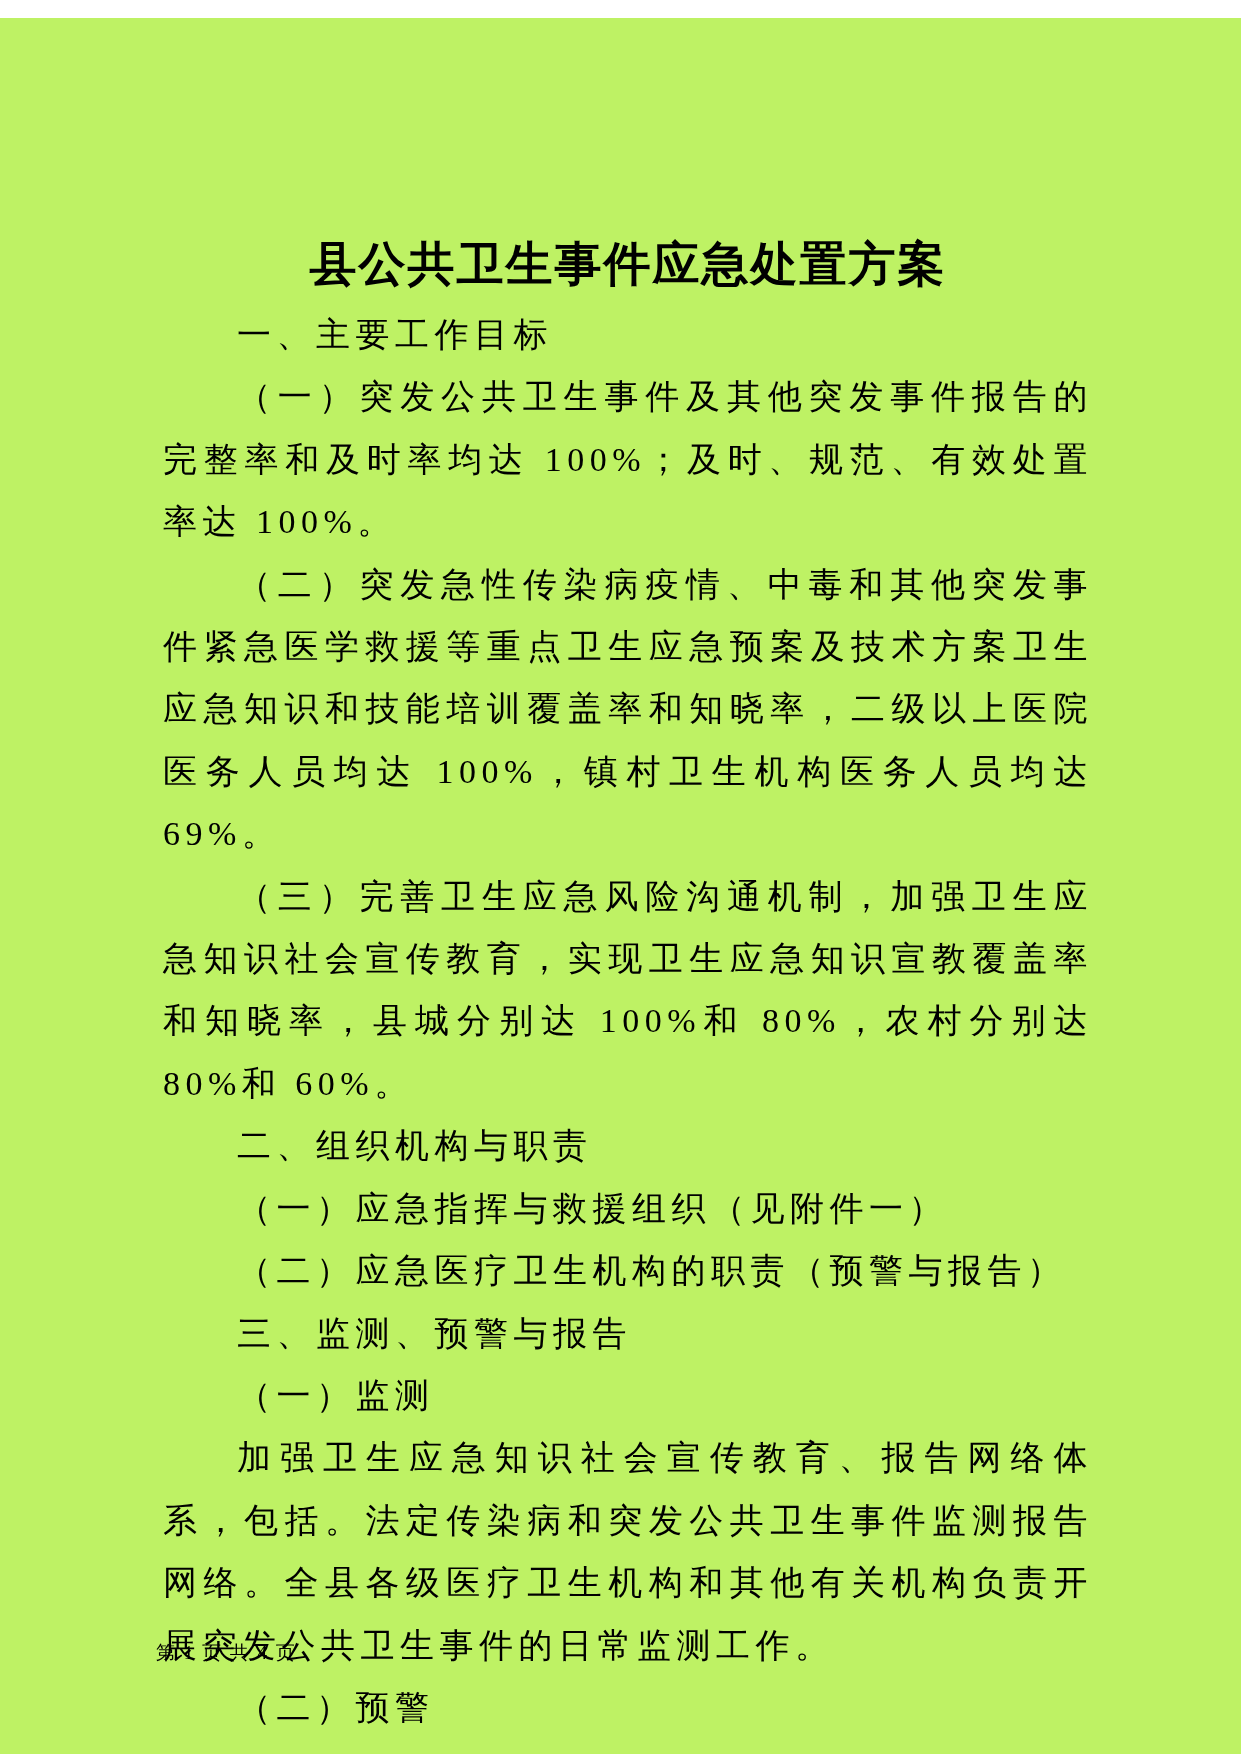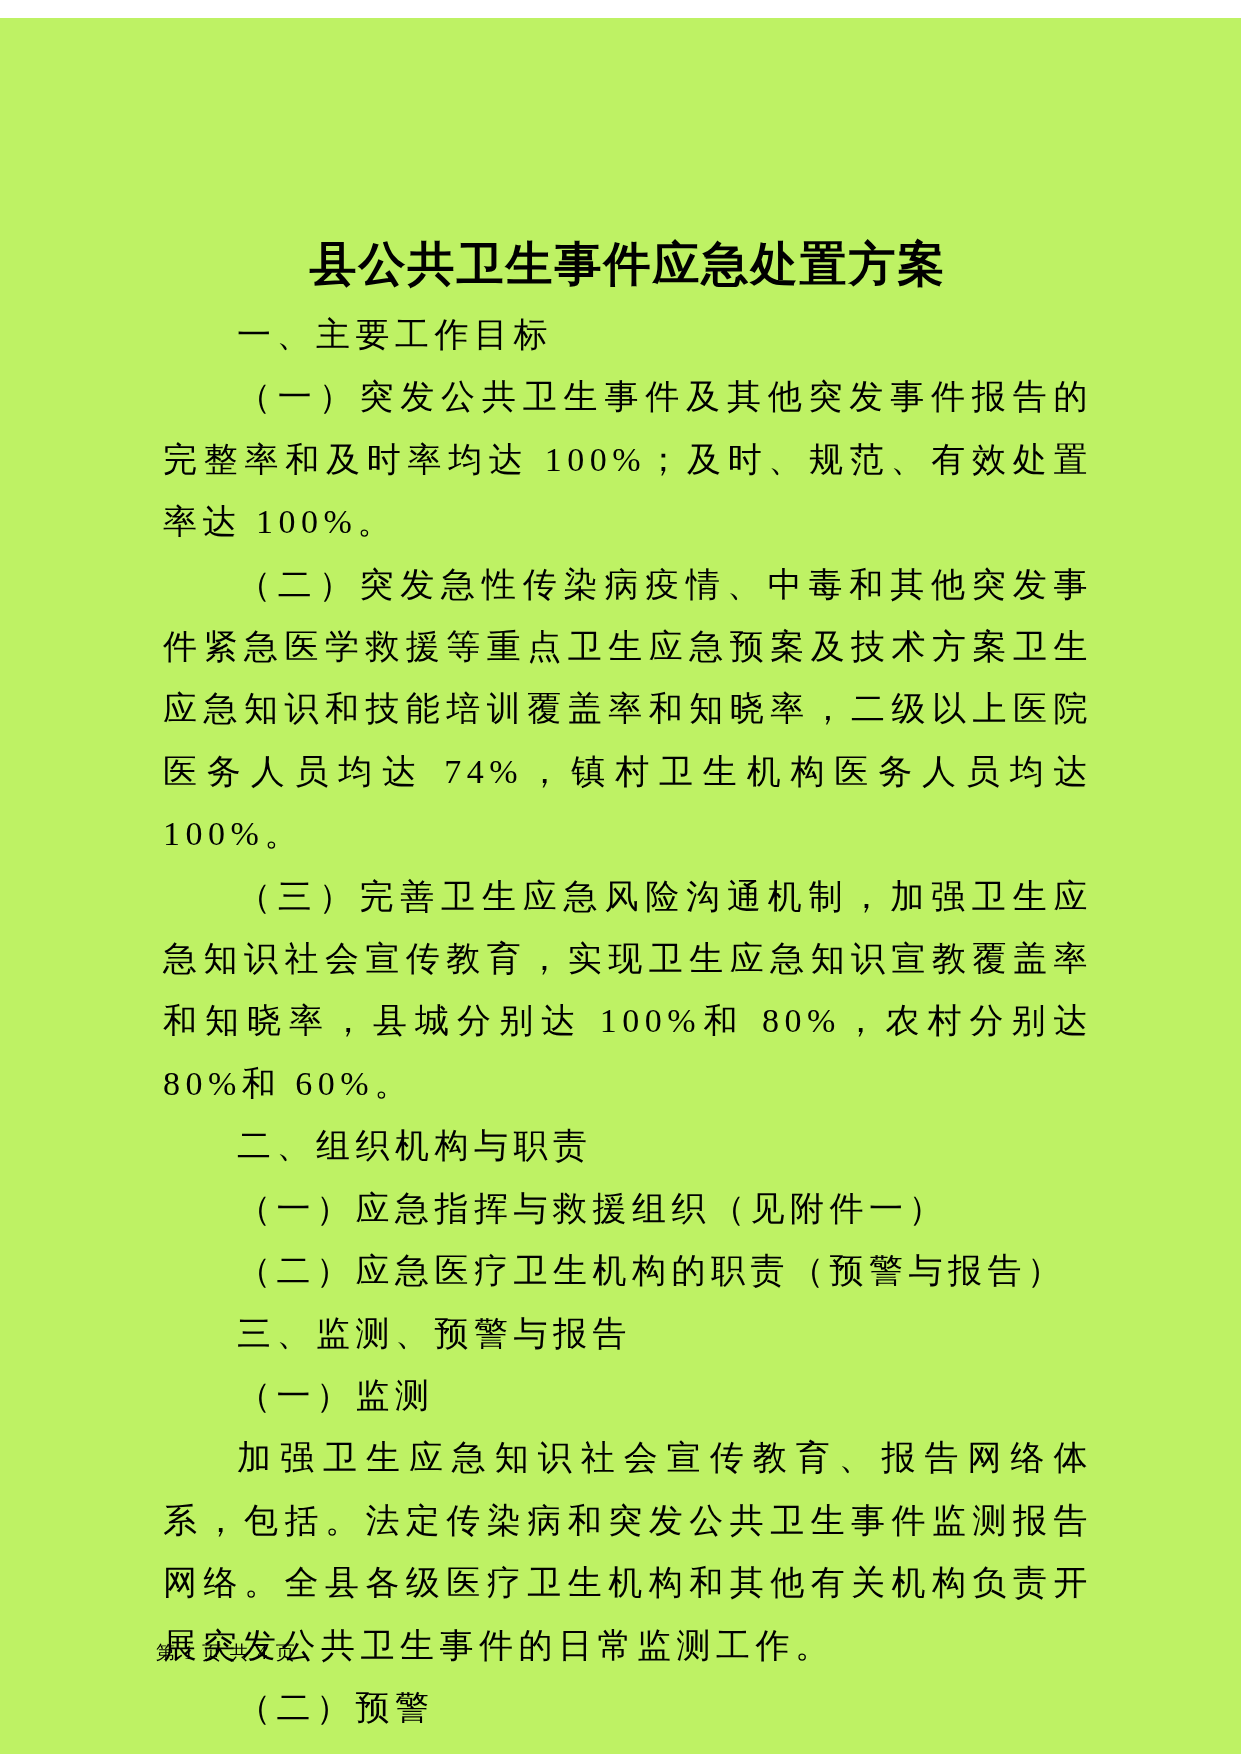--- a/index.html
+++ b/index.html
@@ -63,21 +63,21 @@
 </head>
 <body>
 
 <div class="page">
 
   <h1 class="doc-title">县公共卫生事件应急处置方案</h1>
 
   <div class="content">
     <p>一、主要工作目标</p>
     <p>（一）突发公共卫生事件及其他突发事件报告的完整率和及时率均达 100%；及时、规范、有效处置率达 100%。</p>
-    <p>（二）突发急性传染病疫情、中毒和其他突发事件紧急医学救援等重点卫生应急预案及技术方案卫生应急知识和技能培训覆盖率和知晓率，二级以上医院医务人员均达 74%，镇村卫生机构医务人员均达 100%。</p>
+    <p>（二）突发急性传染病疫情、中毒和其他突发事件紧急医学救援等重点卫生应急预案及技术方案卫生应急知识和技能培训覆盖率和知晓率，二级以上医院医务人员均达 100%，镇村卫生机构医务人员均达 69%。</p>
     <p>（三）完善卫生应急风险沟通机制，加强卫生应急知识社会宣传教育，实现卫生应急知识宣教覆盖率和知晓率，县城分别达 100%和 80%，农村分别达 80%和 60%。</p>
     <p>二、组织机构与职责</p>
     <p>（一）应急指挥与救援组织（见附件一）</p>
     <p>（二）应急医疗卫生机构的职责（预警与报告）</p>
     <p>三、监测、预警与报告</p>
     <p>（一）监测</p>
     <p>加强卫生应急知识社会宣传教育、报告网络体系，包括。法定传染病和突发公共卫生事件监测报告网络。全县各级医疗卫生机构和其他有关机构负责开展突发公共卫生事件的日常监测工作。</p>
     <p>（二）预警</p>
   </div>
 

